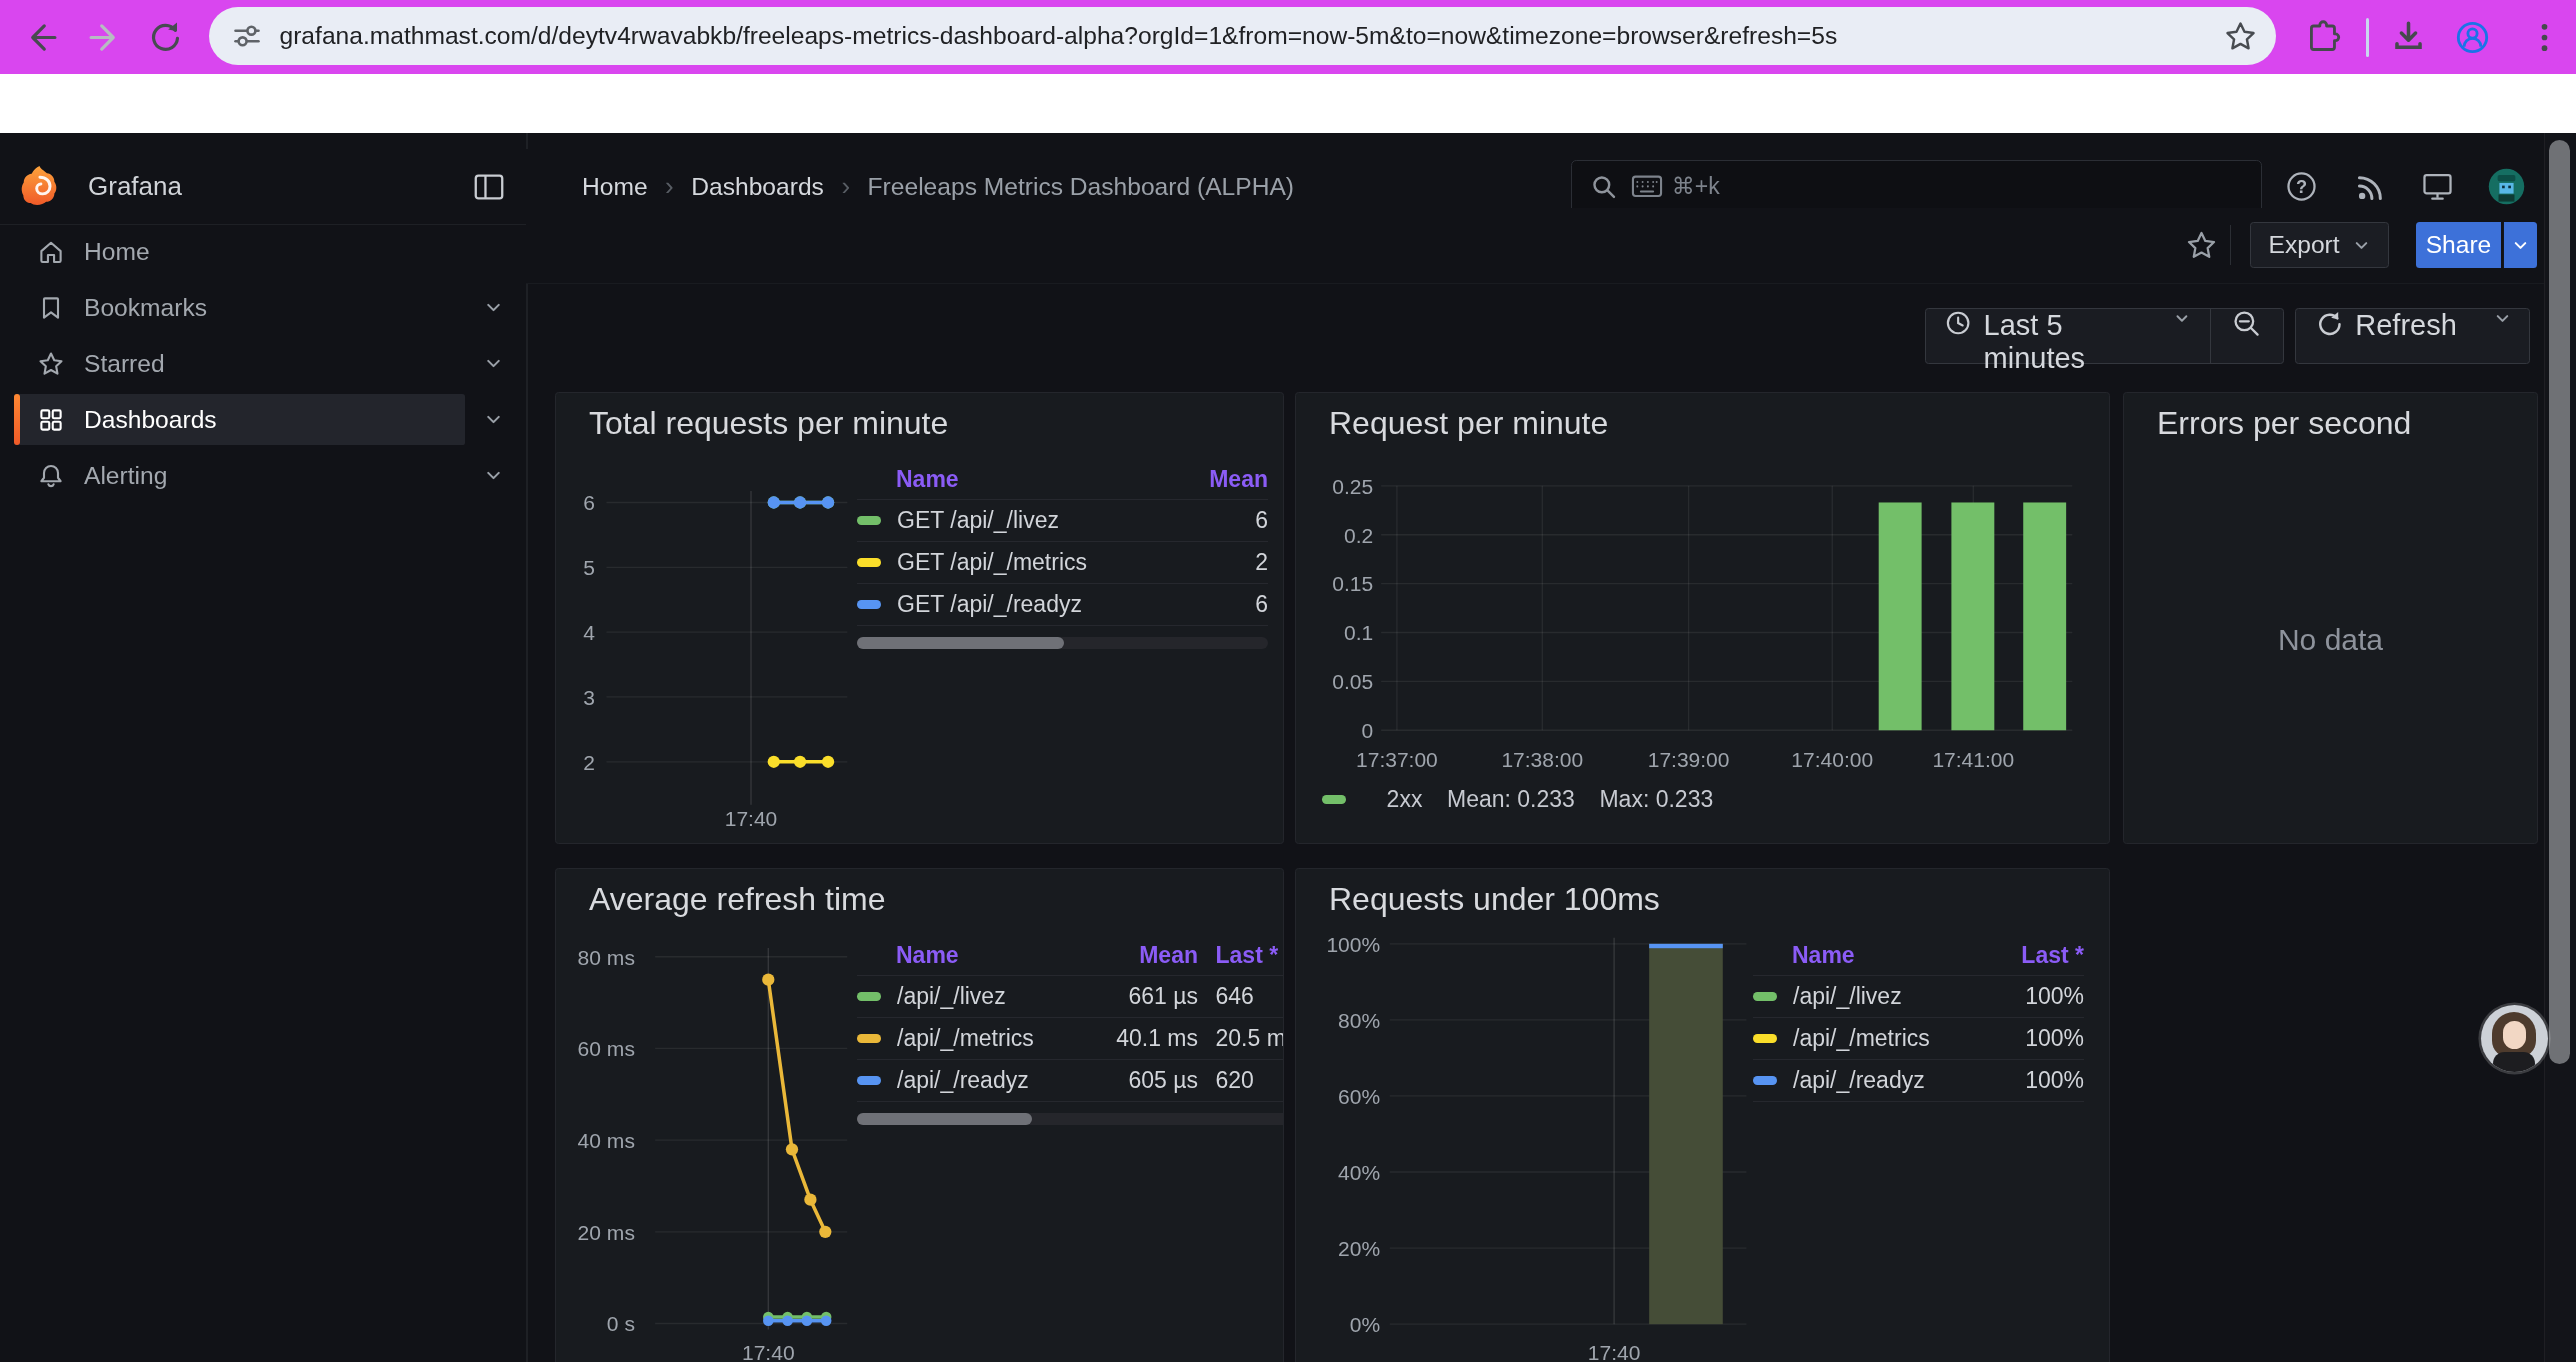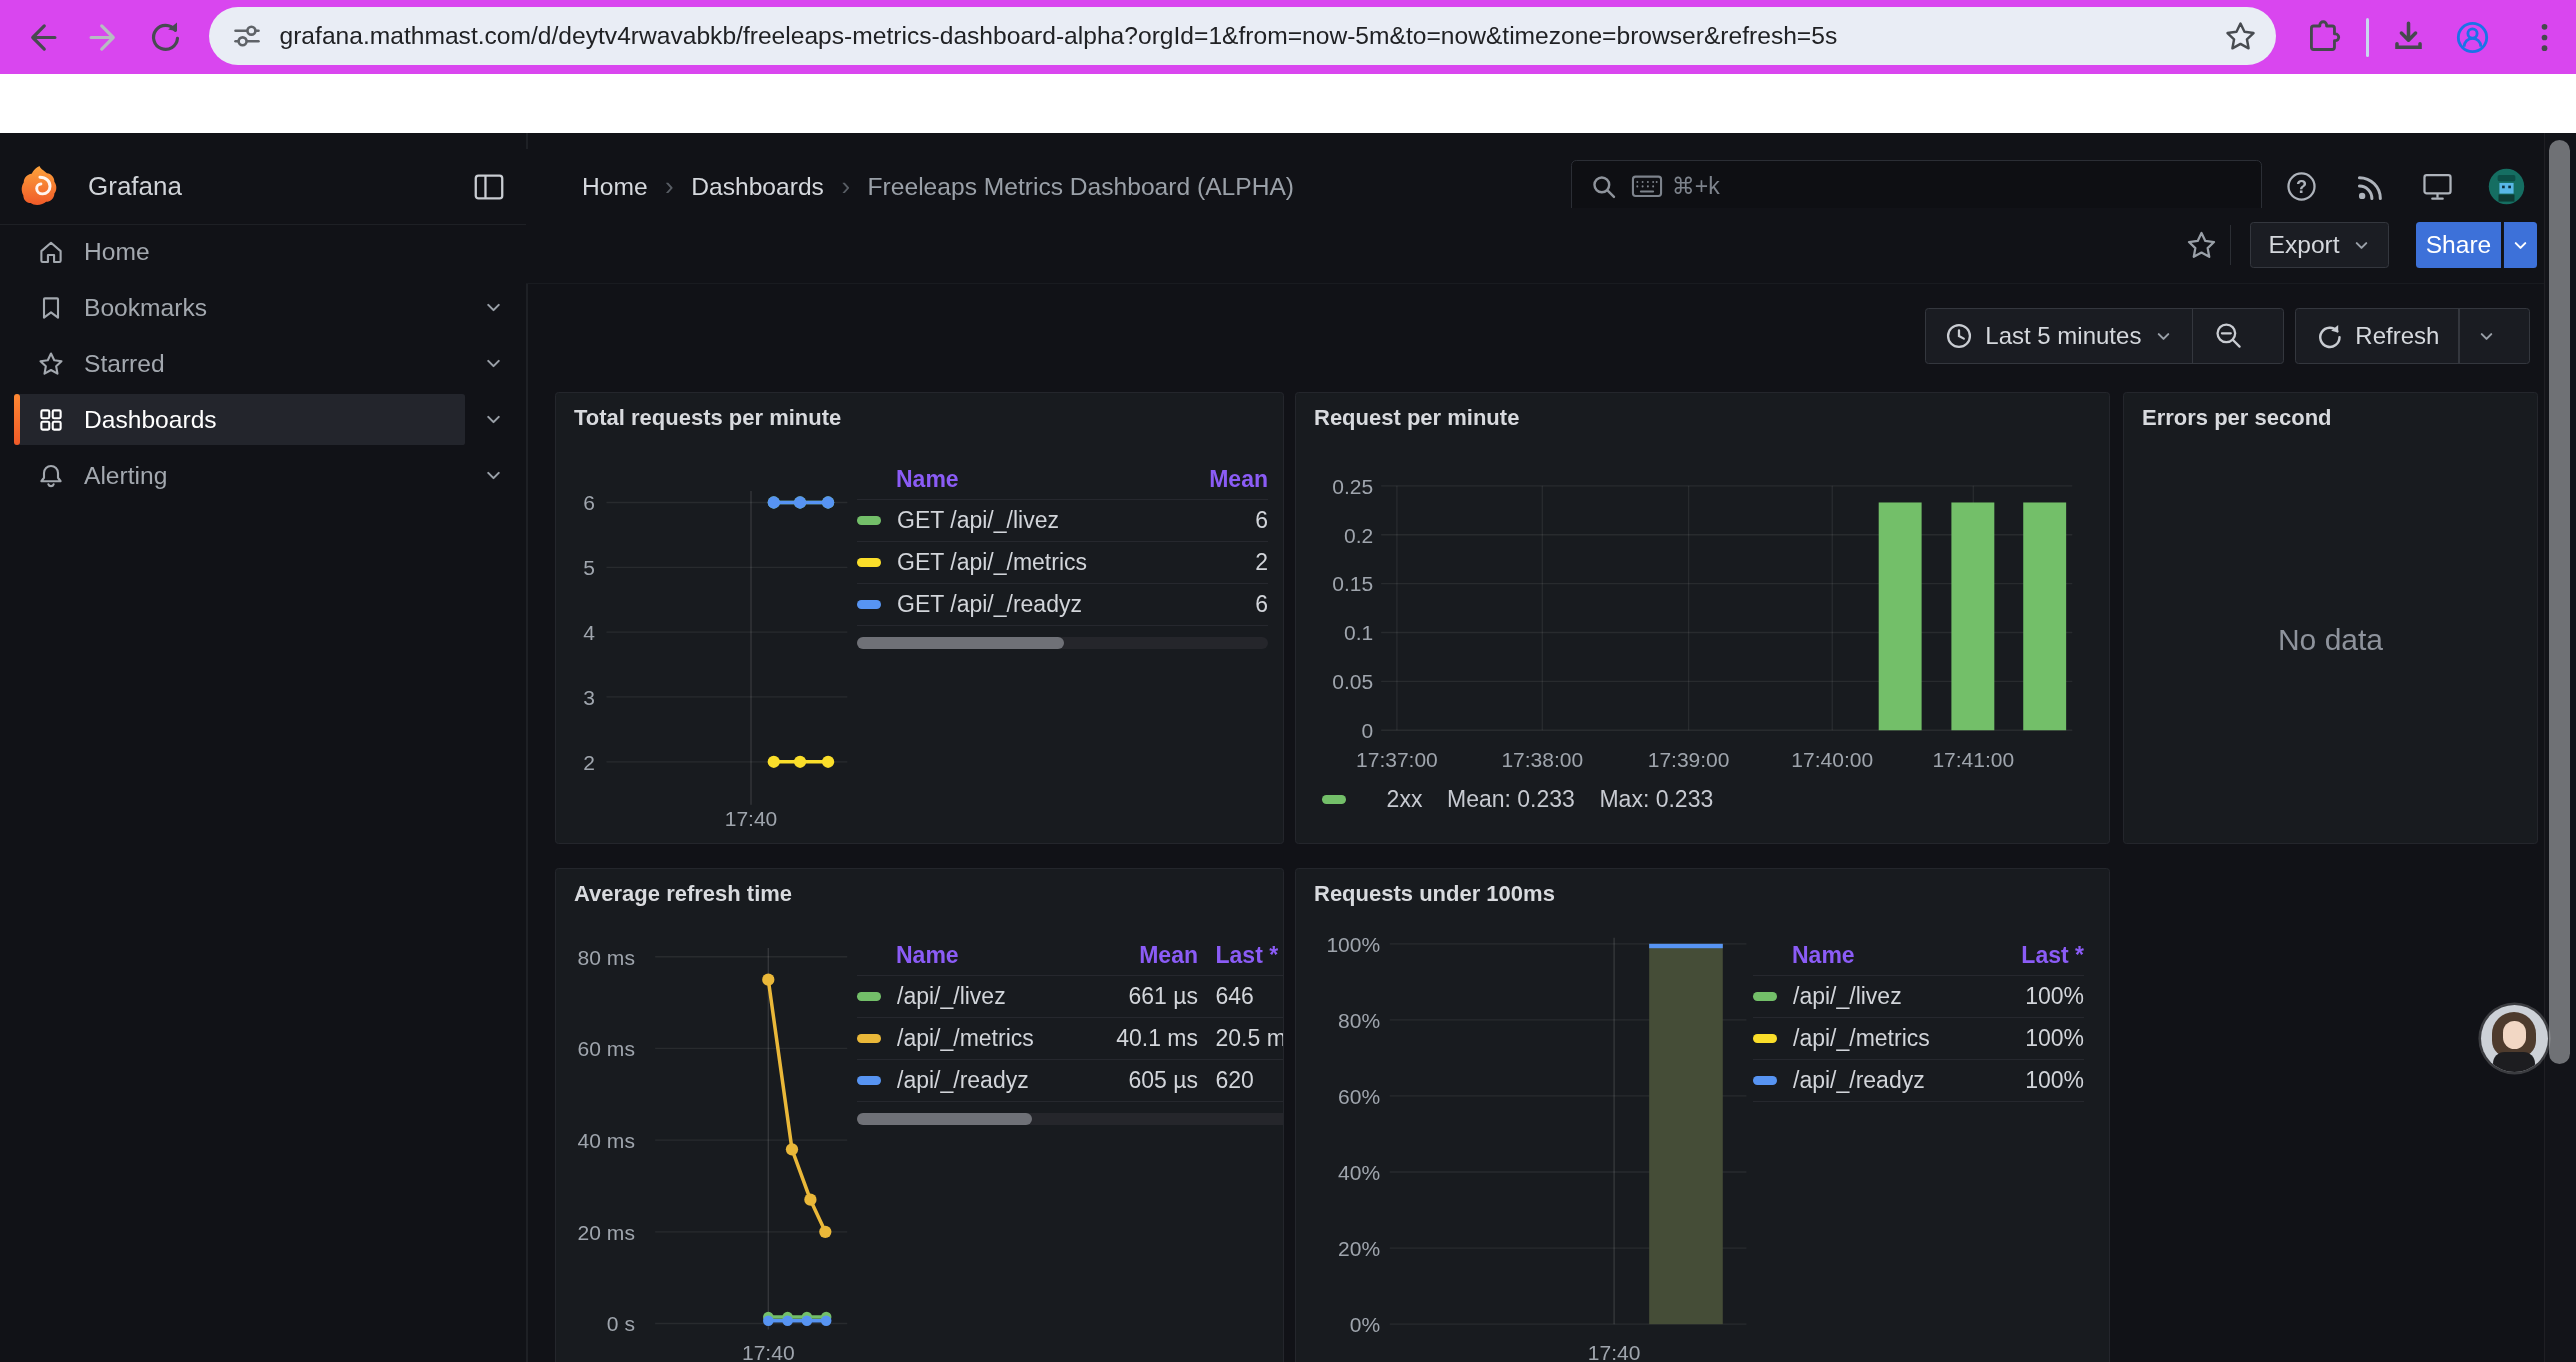--- a/index.html
+++ b/index.html
@@ -43,25 +43,25 @@
   
   .nav-item{position:absolute;left:14px;width:451px;height:51px;display:flex;align-items:center;gap:19px;
             padding-left:23px;box-sizing:border-box;border-radius:2.6px;font-size:24.6px;color:#a3a8af}
   .nav-item.selected{background:#23252c;color:#ffffff}
   .nav-accent{position:absolute;left:0;top:0;bottom:0;width:6.1px;border-radius:3.5px;
               background:linear-gradient(180deg,#ff8833,#f05a28)}
   .nav-chevron{position:absolute;left:477px;width:32px;height:51px;display:flex;align-items:center;justify-content:center}
   
   .tc-group{position:absolute;top:175px;height:56px;display:flex;align-items:stretch;background:#1a1c22;
             border:1.3px solid #34373e;border-radius:3.5px;box-sizing:border-box}
-  .tc-btn{display:flex;align-items:center;gap:12.3px;padding:0 19px;font-size:24px;color:#d5d8dd}
+  .tc-btn{display:flex;align-items:flex-start;gap:12.3px;padding:0 19px;font-size:29px;color:#d5d8dd}
   .tc-div{width:1.3px;background:#34373e}
   
   .panel{position:absolute;background:#181b1f;border:1.3px solid #24262c;border-radius:3.5px;overflow:hidden;box-sizing:border-box}
-  .panel-title{position:absolute;left:18px;top:12.3px;font-size:22px;font-weight:700;color:#d8dade;white-space:nowrap}
+  .panel-title{position:absolute;left:33px;top:12.3px;font-size:32px;font-weight:400;color:#d8dade;white-space:nowrap}
   .nodata{position:absolute;left:0;right:0;top:230px;text-align:center;font-size:30px;color:#8e939c}
   .ptable{position:absolute;font-size:23px;color:#d2d5da}
   .pt-row{display:flex;align-items:center;height:41px;border-bottom:1.3px solid #26282e}
   .pt-head{height:39px;color:#8b5cf6;font-weight:700}
   .pt-name{flex:1;white-space:nowrap;overflow:hidden}
   .pt-val{text-align:right;white-space:nowrap;flex-shrink:0}
   .chip{width:24px;height:8.8px;border-radius:4.4px;margin-right:16px;flex-shrink:0}
   .mini-sb{height:12.3px;background:#25262b;border-radius:6.1px;margin-top:10.5px}
   .mini-sb-thumb{height:12.3px;background:#6f7177;border-radius:6.1px}
   .plegend{position:absolute;left:26px;top:393px;display:flex;align-items:center;gap:24.6px;font-size:23px;color:#c7cad1}

